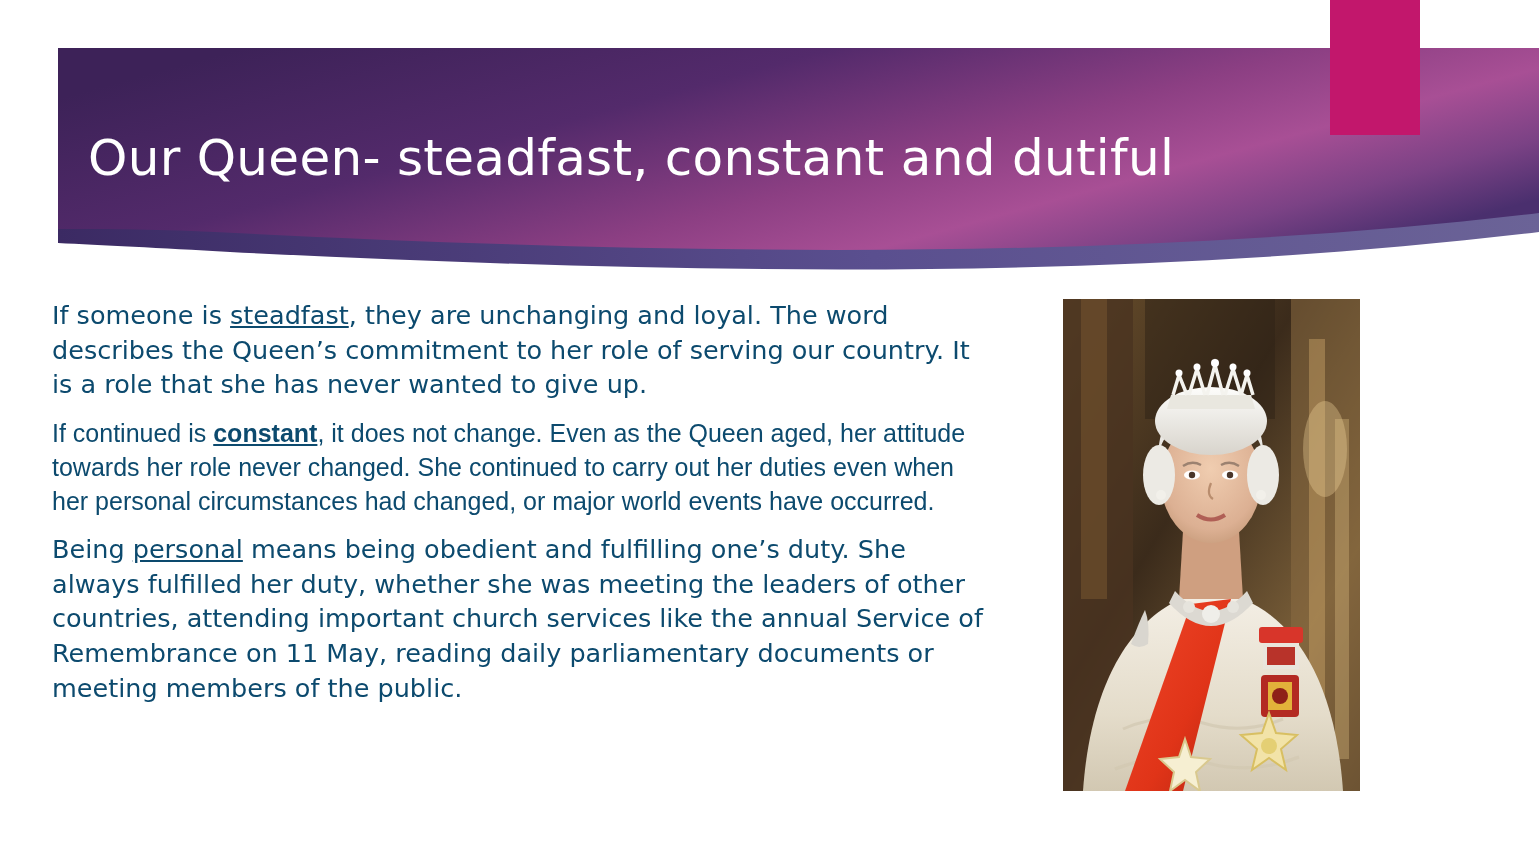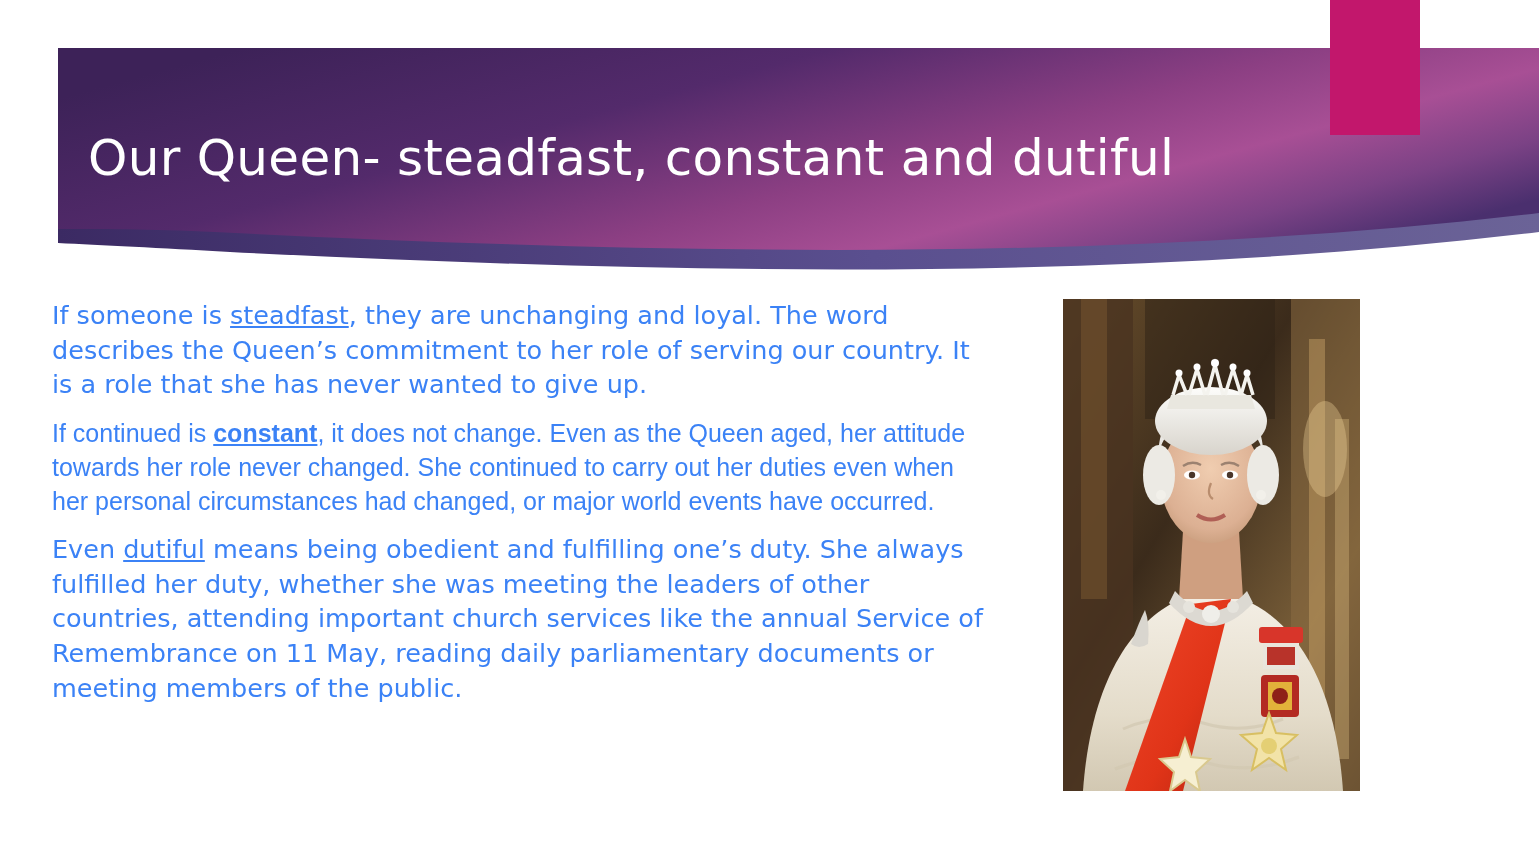--- a/index.html
+++ b/index.html
@@ -64,21 +64,21 @@
   .text-col {
     position: absolute;
     left: 52px;
     top: 18px;
     width: 935px;
   }
   .para {
     margin: 0 0 14px 0;
     font-size: 25.5px;
     line-height: 1.36;
-    color: #3b82f6;
+    color: #0c4a6e;
   }
   .p1, .p3 {
     font-family: "DejaVu Sans", sans-serif;
   }
   .p2 {
     font-family: "Liberation Sans", sans-serif;
     font-size: 25px;
   }
   .u {
     text-decoration: underline;
@@ -133,21 +133,21 @@
 </div>
 
 <div class="content">
 
   <div class="text-col">
 
     <p class="para p1"><span>If someone is </span><span class="u">steadfast</span><span>, they are unchanging and loyal. The word describes the Queen’s commitment to her role of serving our country. It is a role that she has never wanted to give up.</span></p>
 
     <p class="para p2"><span>If continued is </span><span class="ub">constant</span><span>, it does not change. Even as the Queen aged, her attitude towards her role never changed. She continued to carry out her duties even when her personal circumstances had changed, or major world events have occurred.</span></p>
 
-    <p class="para p3"><span>Even </span><span class="u">dutiful</span><span> means being obedient and fulfilling one’s duty. She always fulfilled her duty, whether she was meeting the leaders of other countries, attending important church services like the annual Service of Remembrance on 11 May, reading daily parliamentary documents or meeting members of the public.</span></p>
+    <p class="para p3"><span>Being </span><span class="u">personal</span><span> means being obedient and fulfilling one’s duty. She always fulfilled her duty, whether she was meeting the leaders of other countries, attending important church services like the annual Service of Remembrance on 11 May, reading daily parliamentary documents or meeting members of the public.</span></p>
 
   </div>
 
   <div class="photo">
     <svg width="297" height="492" viewBox="0 0 297 492">
       <defs>
         <linearGradient id="bgRoom" x1="0" y1="0" x2="1" y2="1">
           <stop offset="0%" stop-color="#5c4326"></stop>
           <stop offset="35%" stop-color="#3a2a1a"></stop>
           <stop offset="70%" stop-color="#6b5330"></stop>

